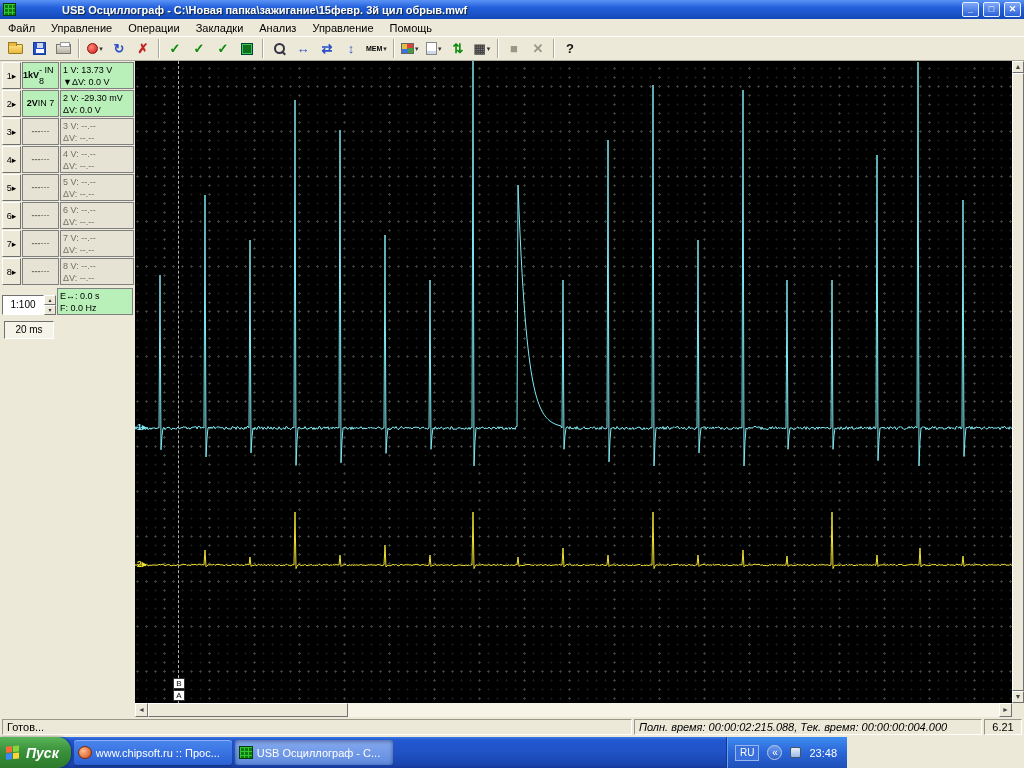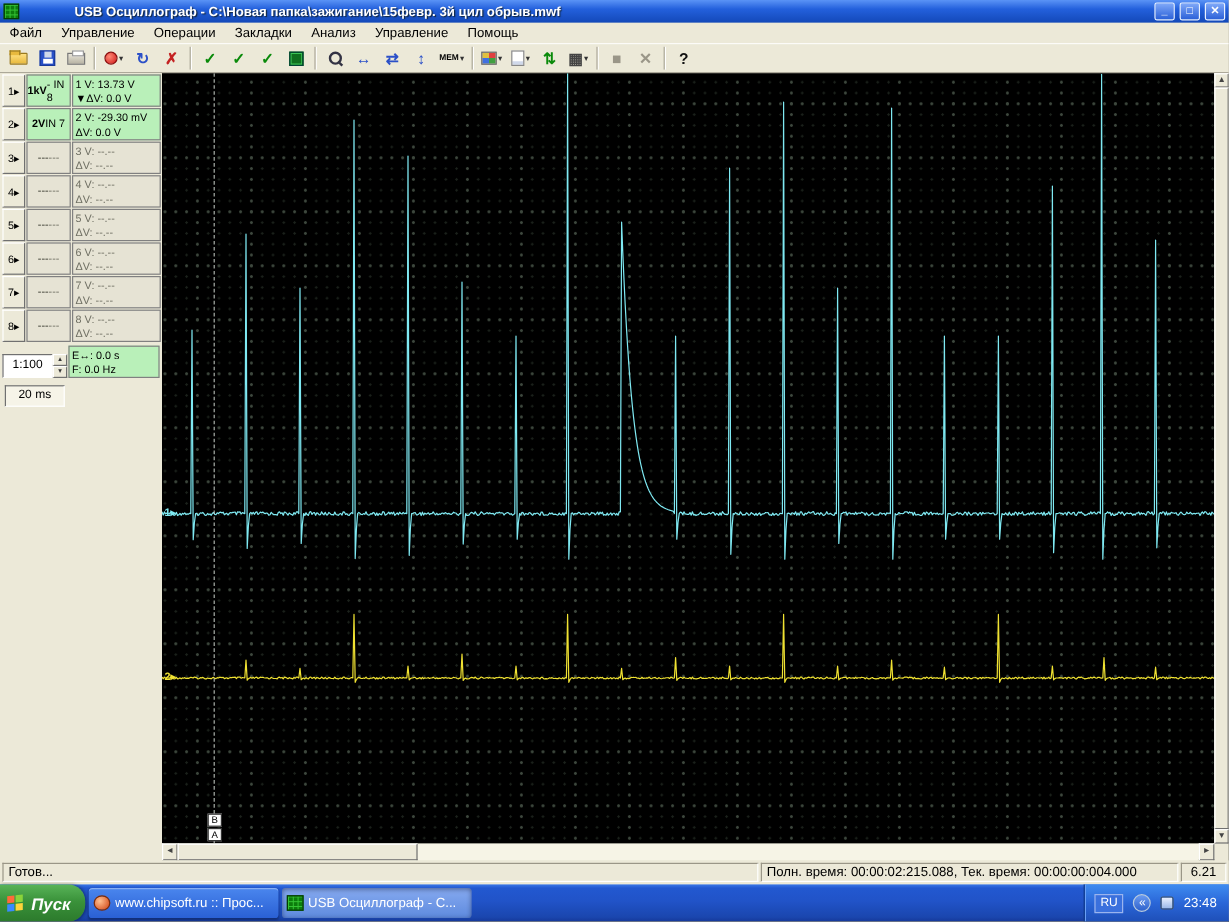--- a/index.html
+++ b/index.html
@@ -74,24 +74,24 @@
   .vscroll .sbtn{width:12px;height:12px;line-height:10px;display:block;}
   .hscroll .sbtn{width:13px;height:14px;line-height:12px;position:absolute;top:0;}
   .vthumb{position:absolute;left:0;top:12px;width:12px;height:618px;background:#ece9d8;border:1px solid;border-color:#fff #707070 #707070 #fff;}
   .hthumb{position:absolute;left:13px;top:0;width:200px;height:14px;background:#ece9d8;border:1px solid;border-color:#fff #707070 #707070 #fff;}
   .vscroll .dn{position:absolute;bottom:0;left:0;}
   .hscroll .rt{right:0;}
   
   .statusbar{position:absolute;left:0;top:717px;width:1024px;height:20px;background:#ece9d8;display:flex;gap:2px;padding:2px;}
   .scell{border:1px solid;border-color:#9a9687 #fff #fff #9a9687;padding:1px 4px;white-space:nowrap;overflow:hidden;}
   .sc1{flex:1;}
-  .sc2{width:348px;}
+  .sc2{width:348px;font-style:italic;}
   .sc3{width:38px;text-align:center;}
   
-  .taskbar{position:absolute;left:0;top:737px;width:1024px;height:31px;display:flex;align-items:center;
+  .taskbar{position:absolute;left:0;top:737px;width:847px;height:31px;display:flex;align-items:center;
     background:linear-gradient(180deg,#3a77e8 0%,#2258d0 10%,#2153c8 45%,#1a46ae 88%,#15389a 100%);}
   .start{height:31px;flex:none;border:none;border-radius:0 14px 14px 0;padding:0 12px 0 6px;display:flex;align-items:center;gap:5px;
     background:linear-gradient(180deg,#59b459 0%,#3a923a 45%,#2c7a2c 100%);color:#fff;font-weight:bold;font-style:italic;font-size:14px;
     box-shadow:1px 0 3px rgba(0,0,0,.45);}
   .winflag{width:15px;height:14px;display:grid;grid-template-columns:6px 6px;grid-template-rows:6px 6px;gap:1px;transform:skewY(-6deg);}
   .wf1{background:#ff6a3a;}.wf2{background:#8ad43a;}.wf3{background:#3a8aff;}.wf4{background:#ffd43a;}
   .tasks{display:flex;align-items:center;height:31px;}
   .task{width:158px;height:25px;margin-left:3px;border-radius:3px;display:flex;align-items:center;gap:4px;padding:0 4px;
     background:linear-gradient(180deg,#4a86ee,#2a60d4);color:#fff;white-space:nowrap;overflow:hidden;
     box-shadow:inset 0 1px 0 rgba(255,255,255,.35),0 1px 2px rgba(0,0,0,.3);}

